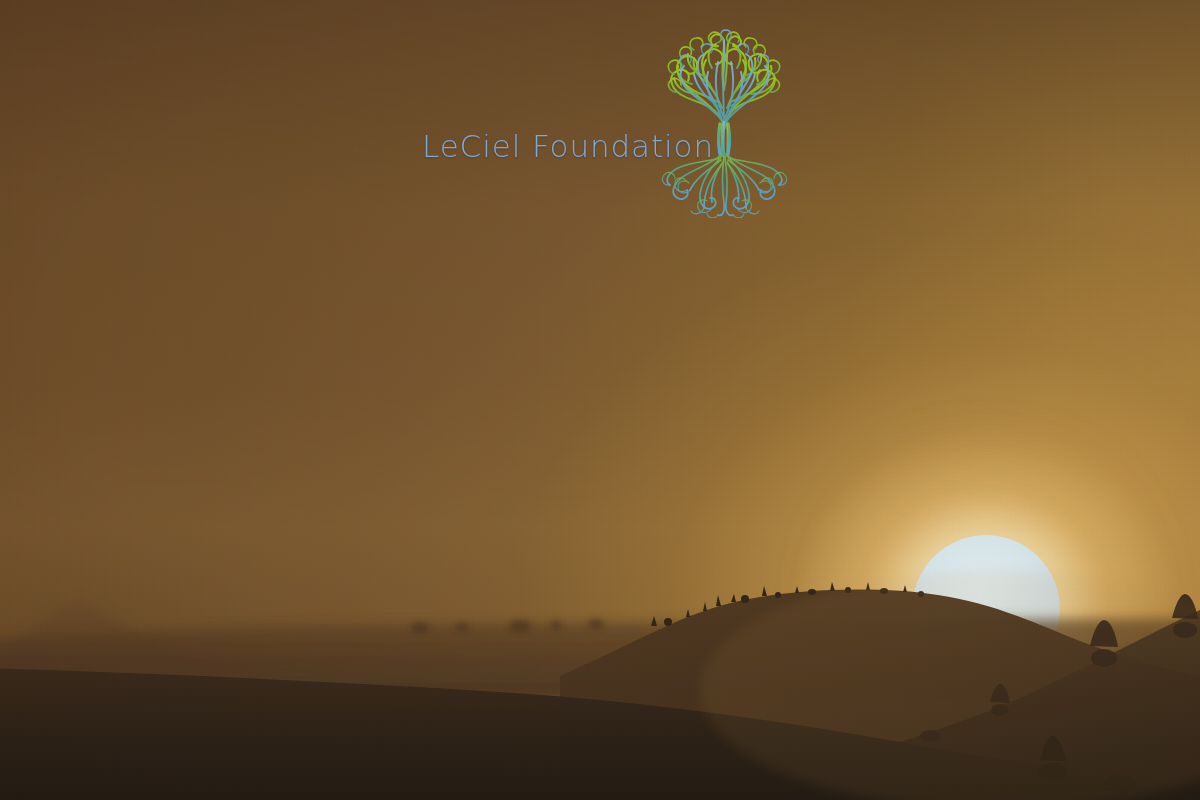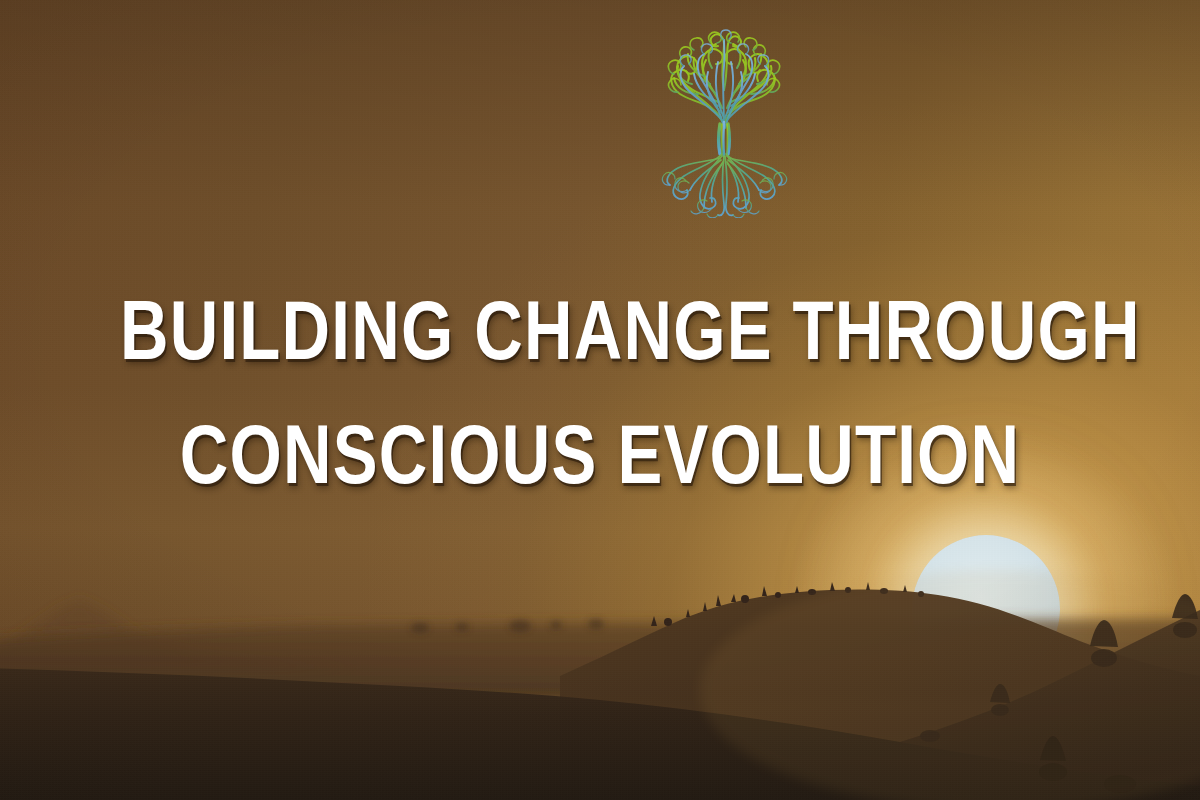--- a/index.html
+++ b/index.html
@@ -302,20 +302,21 @@
       </g>
 
       <ellipse cx="1000" cy="690" rx="300" ry="120" fill="#b98d46" opacity="0.10" filter="url(#hazeBlur)"></ellipse>
     </svg>
   </div>
 
   <div class="grain"></div>
   <div class="vignette"></div>
 
   <div class="logo">
+    <div class="logo-wordmark">LeCiel Foundation</div>
 
     <div class="logo-tree">
       <svg viewBox="0 0 132 190" aria-hidden="true">
         <defs>
           <linearGradient id="gBranch" x1="0" y1="0" x2="0" y2="1">
             <stop offset="0%" stop-color="#7fb3dc"></stop>
             <stop offset="55%" stop-color="#63a0c6"></stop>
             <stop offset="100%" stop-color="#4f9fa6"></stop>
           </linearGradient>
           <linearGradient id="gLeaf" x1="0" y1="0" x2="0" y2="1">
@@ -424,18 +425,14 @@
           <path d="M101 162 c 5 5, 12 3, 12 -3 c 0 -6, -7 -8, -11 -4"></path>
           <path d="M46 180 c -3 6, -10 8, -13 3"></path>
           <path d="M88 180 c 3 6, 10 8, 13 3"></path>
           <path d="M60 187 c -3 4, -9 4, -11 -1"></path>
           <path d="M75 187 c 3 4, 9 4, 11 -1"></path>
         </g>
       </svg>
     </div>
   </div>
 
-  <div class="headline">
-    <span class="headline-line">BUILDING CHANGE THROUGH</span>
-    <span class="headline-line">CONSCIOUS EVOLUTION</span>
-  </div>
 
 </div>
 
 </body></html>

